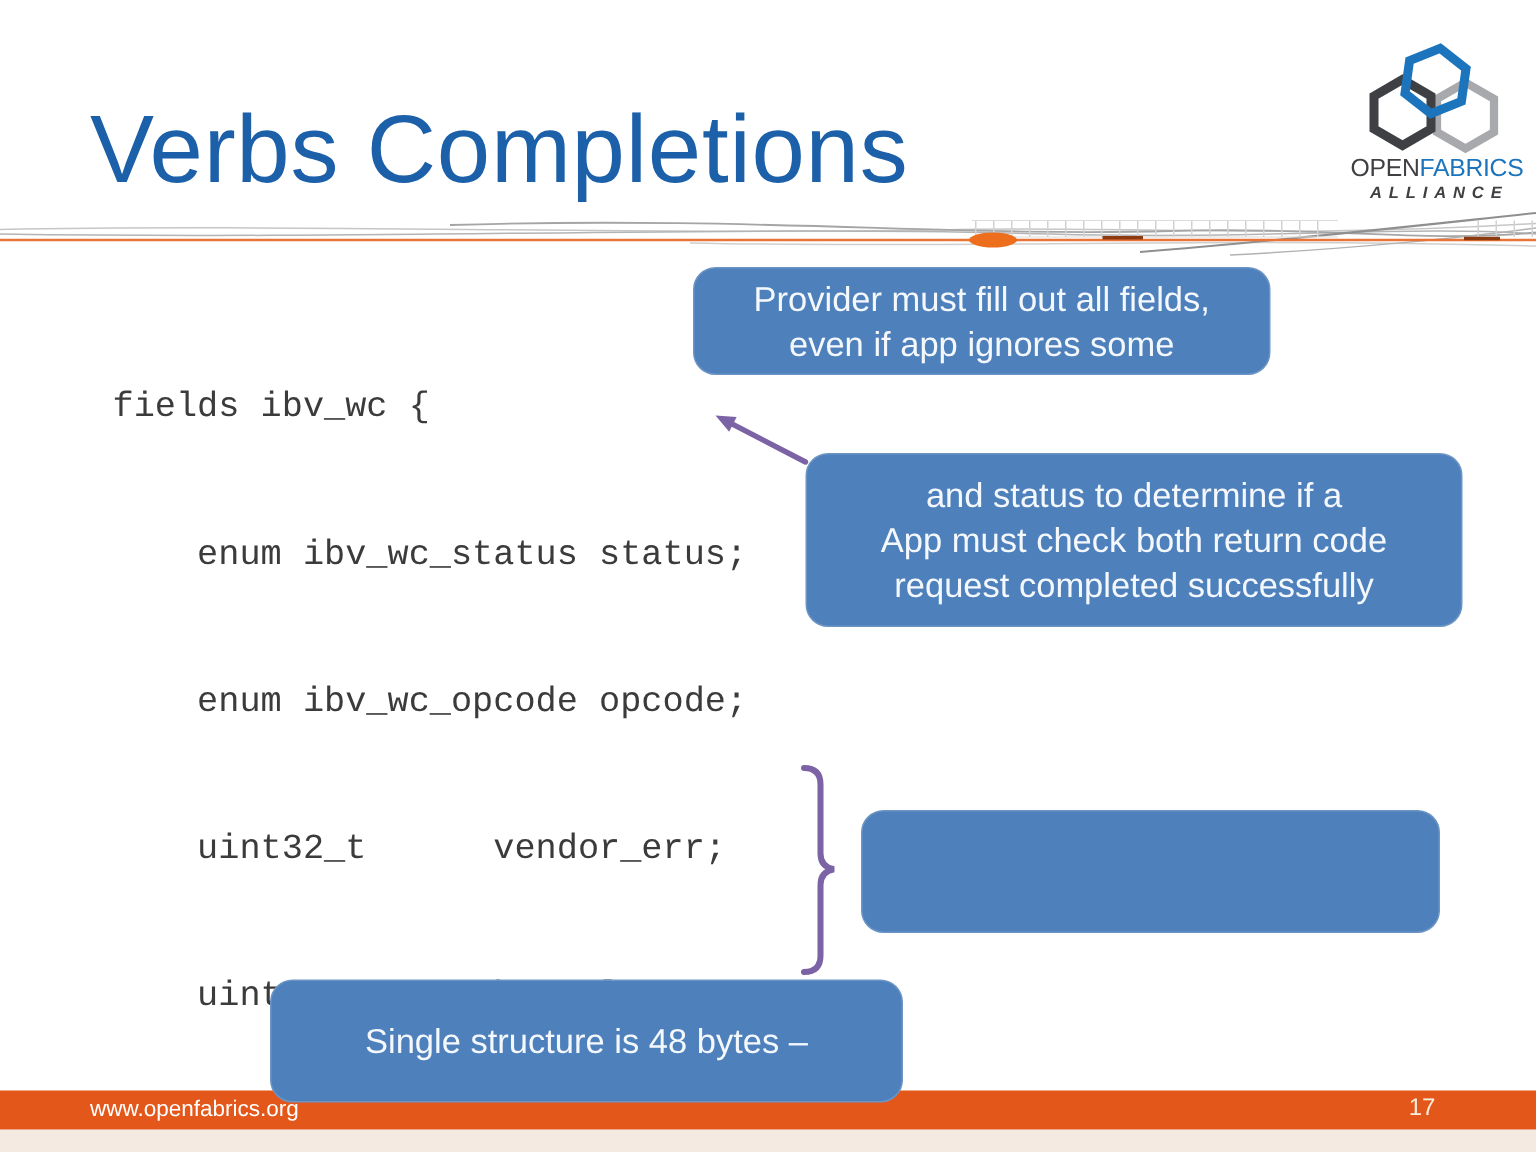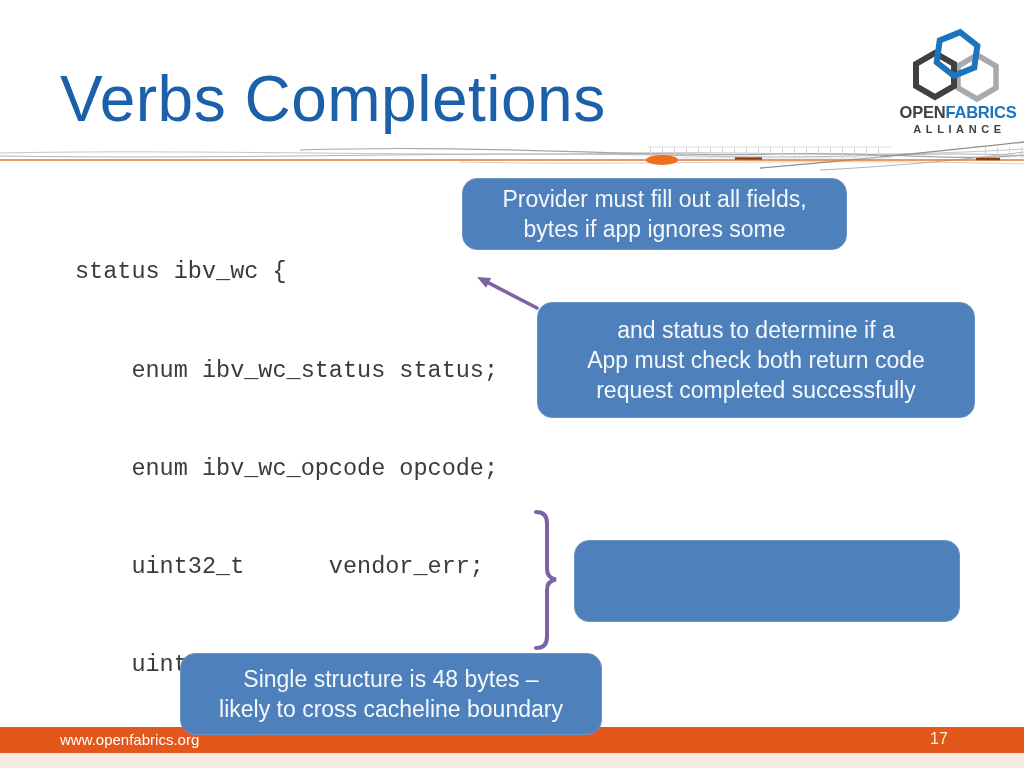--- a/index.html
+++ b/index.html
@@ -15,25 +15,25 @@
     color:var(--title-text);white-space:nowrap;
   }
 
   
   .logo-hex{left:898px;top:24px;}
   .hex{fill:none;stroke-linejoin:miter;}
   .hex-gray{stroke:var(--logo-gray);stroke-width:5.5;}
   .hex-dark{stroke:var(--logo-dark);stroke-width:6;}
   .hex-blue{stroke:var(--logo-blue);stroke-width:6;}
   .logo-words{left:893px;top:104px;width:130px;text-align:center;line-height:1;}
-  .logo-line1{font-size:16.5px;font-weight:bold;letter-spacing:-0.2px;}
+  .logo-line1{font-size:16.5px;font-weight:normal;letter-spacing:-0.2px;}
   .logo-open{color:var(--logo-dark);}
   .logo-fabrics{color:var(--logo-blue);}
   .logo-line2{font-size:11px;font-weight:bold;color:var(--logo-dark);
-    letter-spacing:4.6px;margin-top:3px;padding-left:3px;}
+    letter-spacing:4.6px;margin-top:3px;padding-left:3px;font-style:italic;}
 
   
   .divider{left:0;top:140px;}
   .swoosh{fill:none;}
   .orange-line{stroke:var(--divider-orange);stroke-width:1.6;fill:none;}
   .orange-dot{fill:var(--divider-orange-dot);}
   .orange-dash{stroke:#93421465;stroke:#8c3a12;stroke-width:2.4;}
   .mesh{stroke:#d2d2d2;stroke-width:11;stroke-dasharray:1 11;}
   .mesh-rail{stroke:#dcdcdc;stroke-width:0.8;fill:none;}
 
@@ -59,21 +59,21 @@
   
   .overlay{left:0;top:0;z-index:4;pointer-events:none;}
   .purple-stroke{stroke:var(--annotation-purple);fill:none;stroke-linecap:round;}
   .arrow-line{stroke-width:3.6;}
   .arrow-head{fill:var(--annotation-purple);stroke:none;}
   .brace{stroke-width:4;}
 
   
   .footer-bar{left:0;top:727px;width:1024px;height:26px;background:var(--footer-bg);z-index:2;}
   .footer-url{left:60px;top:731px;font-size:15px;color:var(--footer-text);z-index:3;}
-  .page-number{left:930px;top:730px;width:36px;text-align:left;font-size:16px;
+  .page-number{left:930px;top:730px;width:36px;text-align:center;font-size:16px;
     color:var(--page-number-text);z-index:3;}
   .bottom-strip{left:0;top:753px;width:1024px;height:15px;background:var(--bottom-strip);}
 </style>
 </head>
 <body>
 
 <div>
 
   <div class="abs slide-title">Verbs Completions</div>
 
@@ -97,21 +97,21 @@
     <line class="mesh" x1="650" y1="12.5" x2="890" y2="12.5"></line>
     <line class="mesh" x1="985" y1="12.5" x2="1024" y2="12.5"></line>
     <path class="mesh-rail" d="M648 7 H892 M648 18 H892"></path>
     <path class="orange-line" d="M0 20 H1024"></path>
     <ellipse class="orange-dot" cx="662" cy="20" rx="16" ry="5"></ellipse>
     <line class="orange-dash" x1="735" y1="18.5" x2="762" y2="18.5"></line>
     <line class="orange-dash" x1="976" y1="19" x2="1000" y2="19"></line>
   </svg>
 
   <div class="abs code">
-    <div>status ibv_wc {</div>
+    <div>fields ibv_wc {</div>
     <div>    enum ibv_wc_status status;</div>
     <div>    enum ibv_wc_opcode opcode;</div>
     <div>    uint32_t      vendor_err;</div>
     <div>    uint32_t      byte_len;</div>
     
     
     
     
     
     
@@ -126,27 +126,26 @@
     <path class="purple-stroke brace" d="M536 512 Q547 512 547 523 L547 569 Q547 578 556 579.5 Q547 581 547 590 L547 637 Q547 648 536 648"></path>
   </svg>
 
   <div class="abs footer-bar"></div>
   <div class="abs footer-url">www.openfabrics.org</div>
   <div class="abs page-number">17</div>
   <div class="abs bottom-strip"></div>
 
   <div class="abs callout callout-provider">
     <div>Provider must fill out all fields,</div>
-    <div>bytes if app ignores some</div>
+    <div>even if app ignores some</div>
   </div>
   <div class="abs callout callout-app-check">
     <div>and status to determine if a</div>
     <div>App must check both return code</div>
     <div>request completed successfully</div>
   </div>
   <div class="abs callout callout-developer">
   </div>
   <div class="abs callout callout-structure">
     <div>Single structure is 48 bytes –</div>
-    <div>likely to cross cacheline boundary</div>
   </div>
 
 </div>
 
 </body></html>

